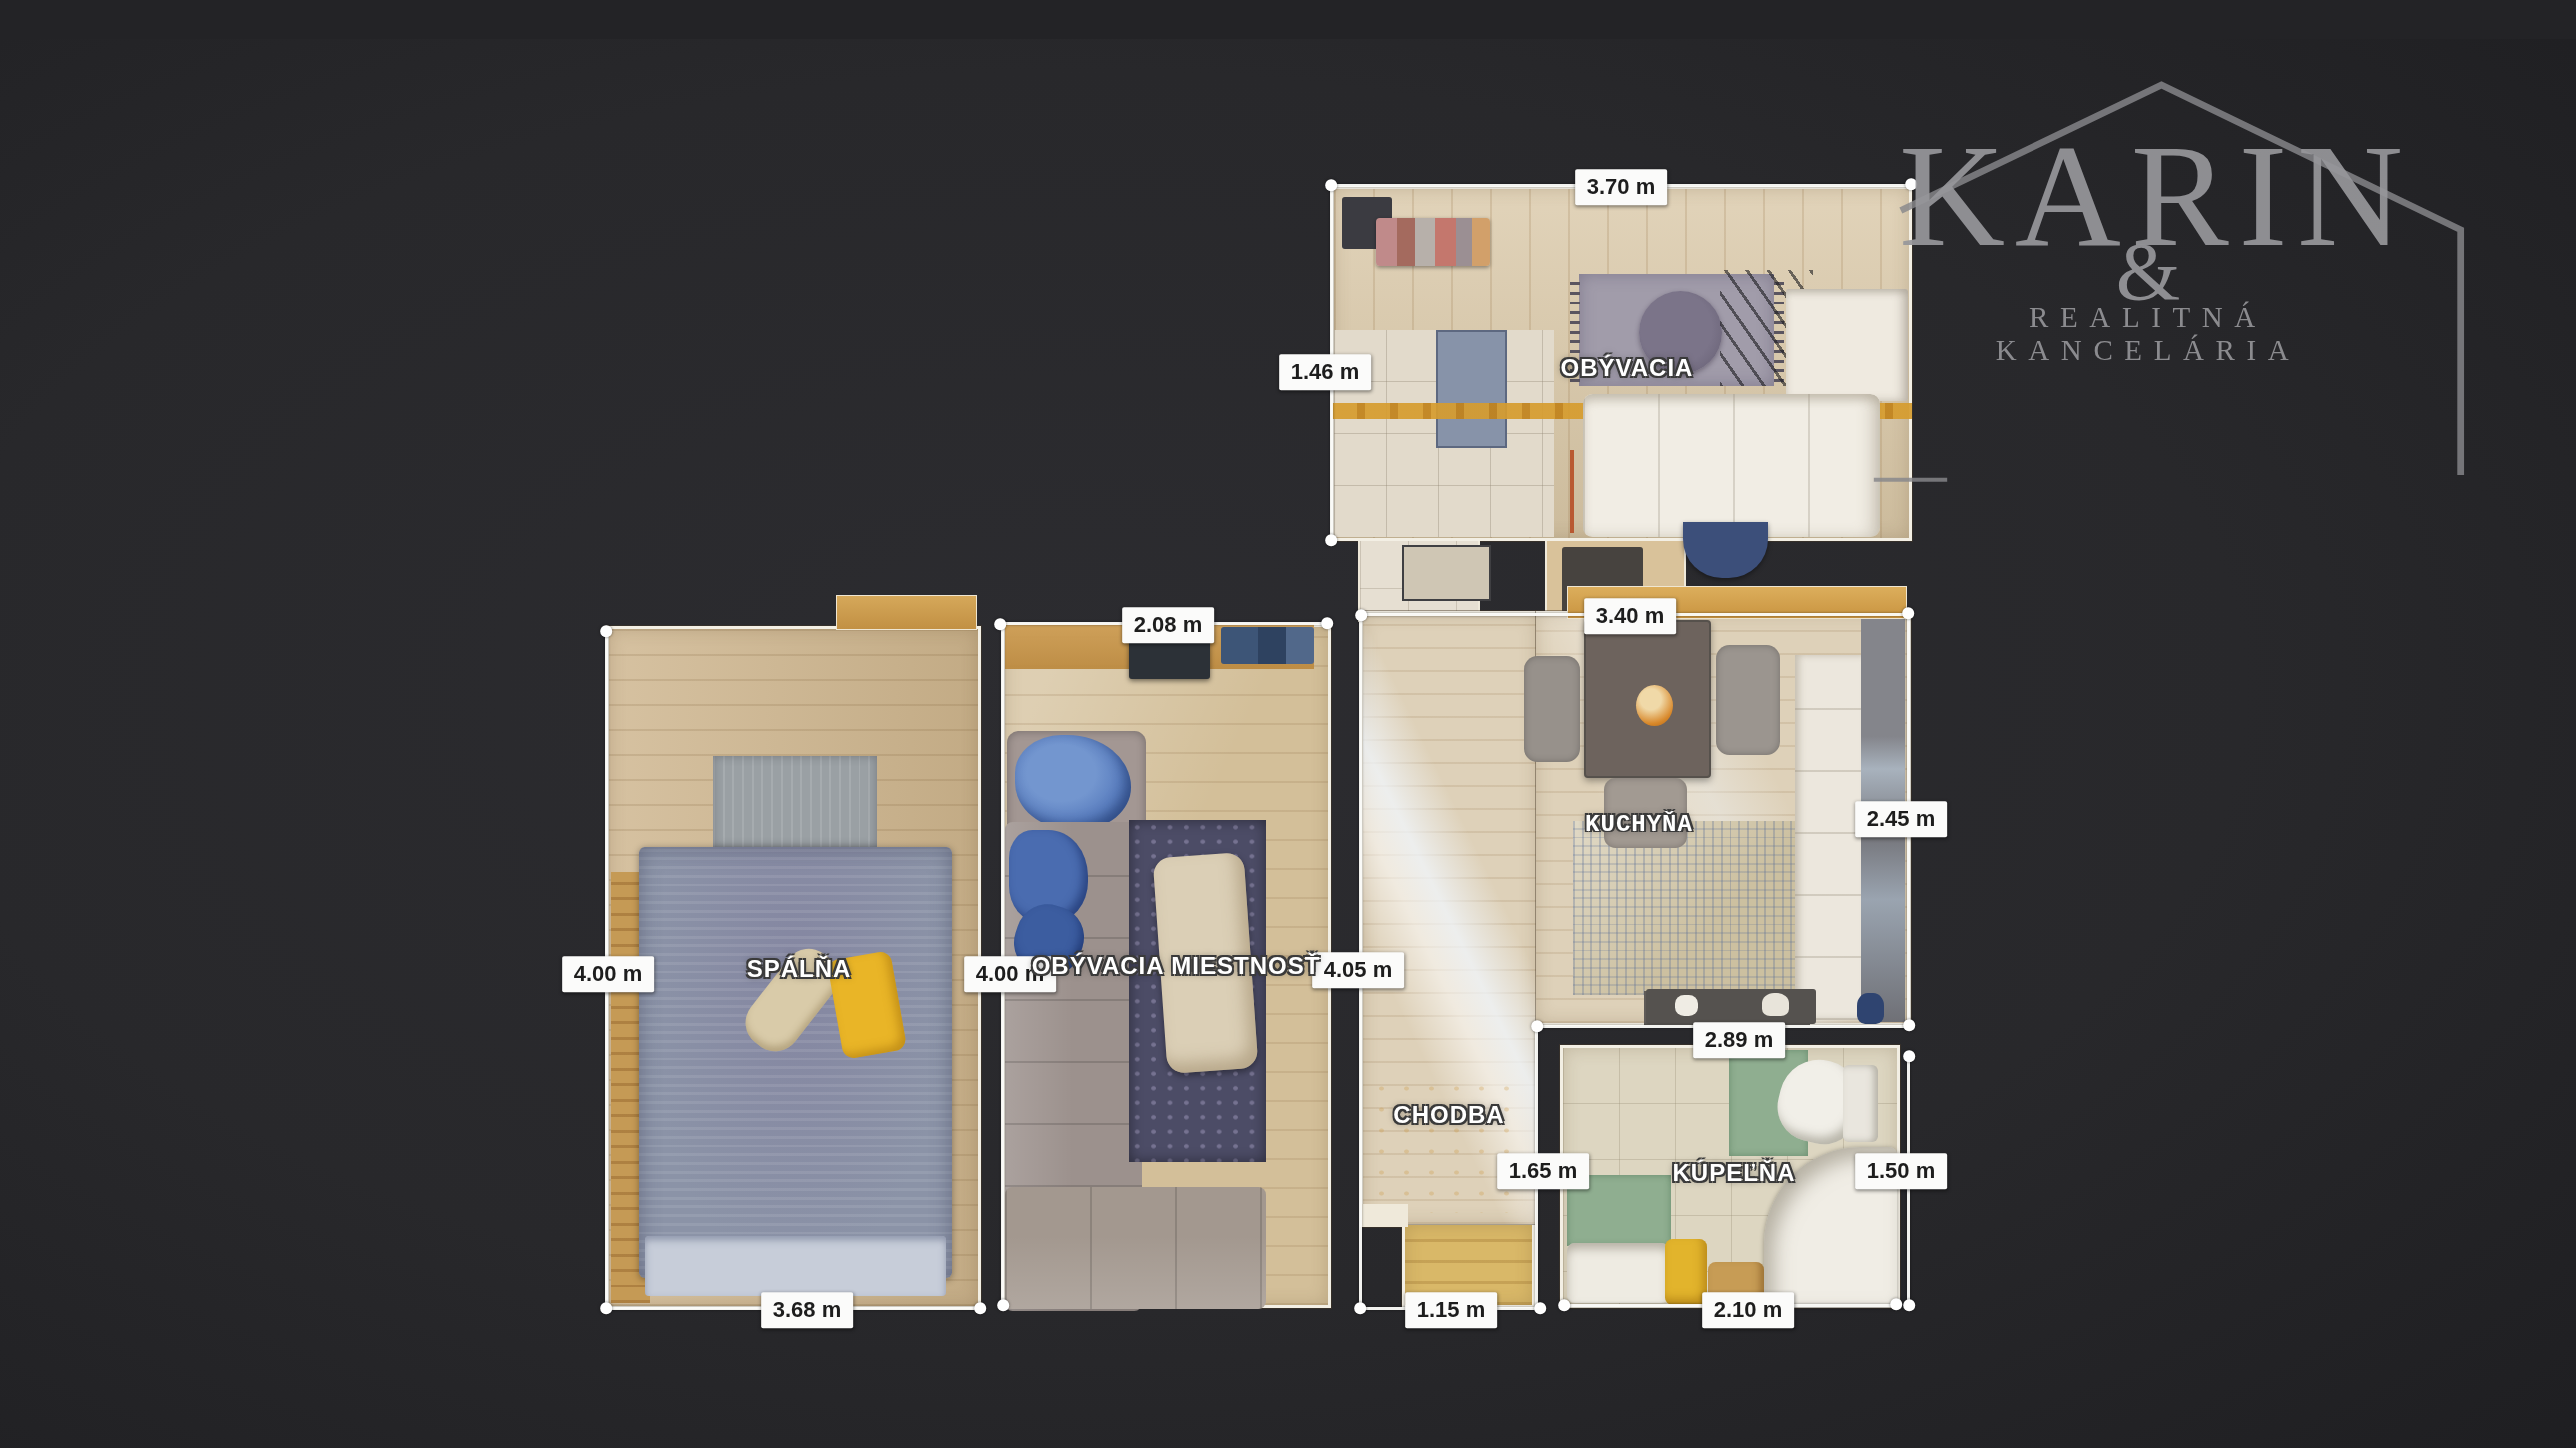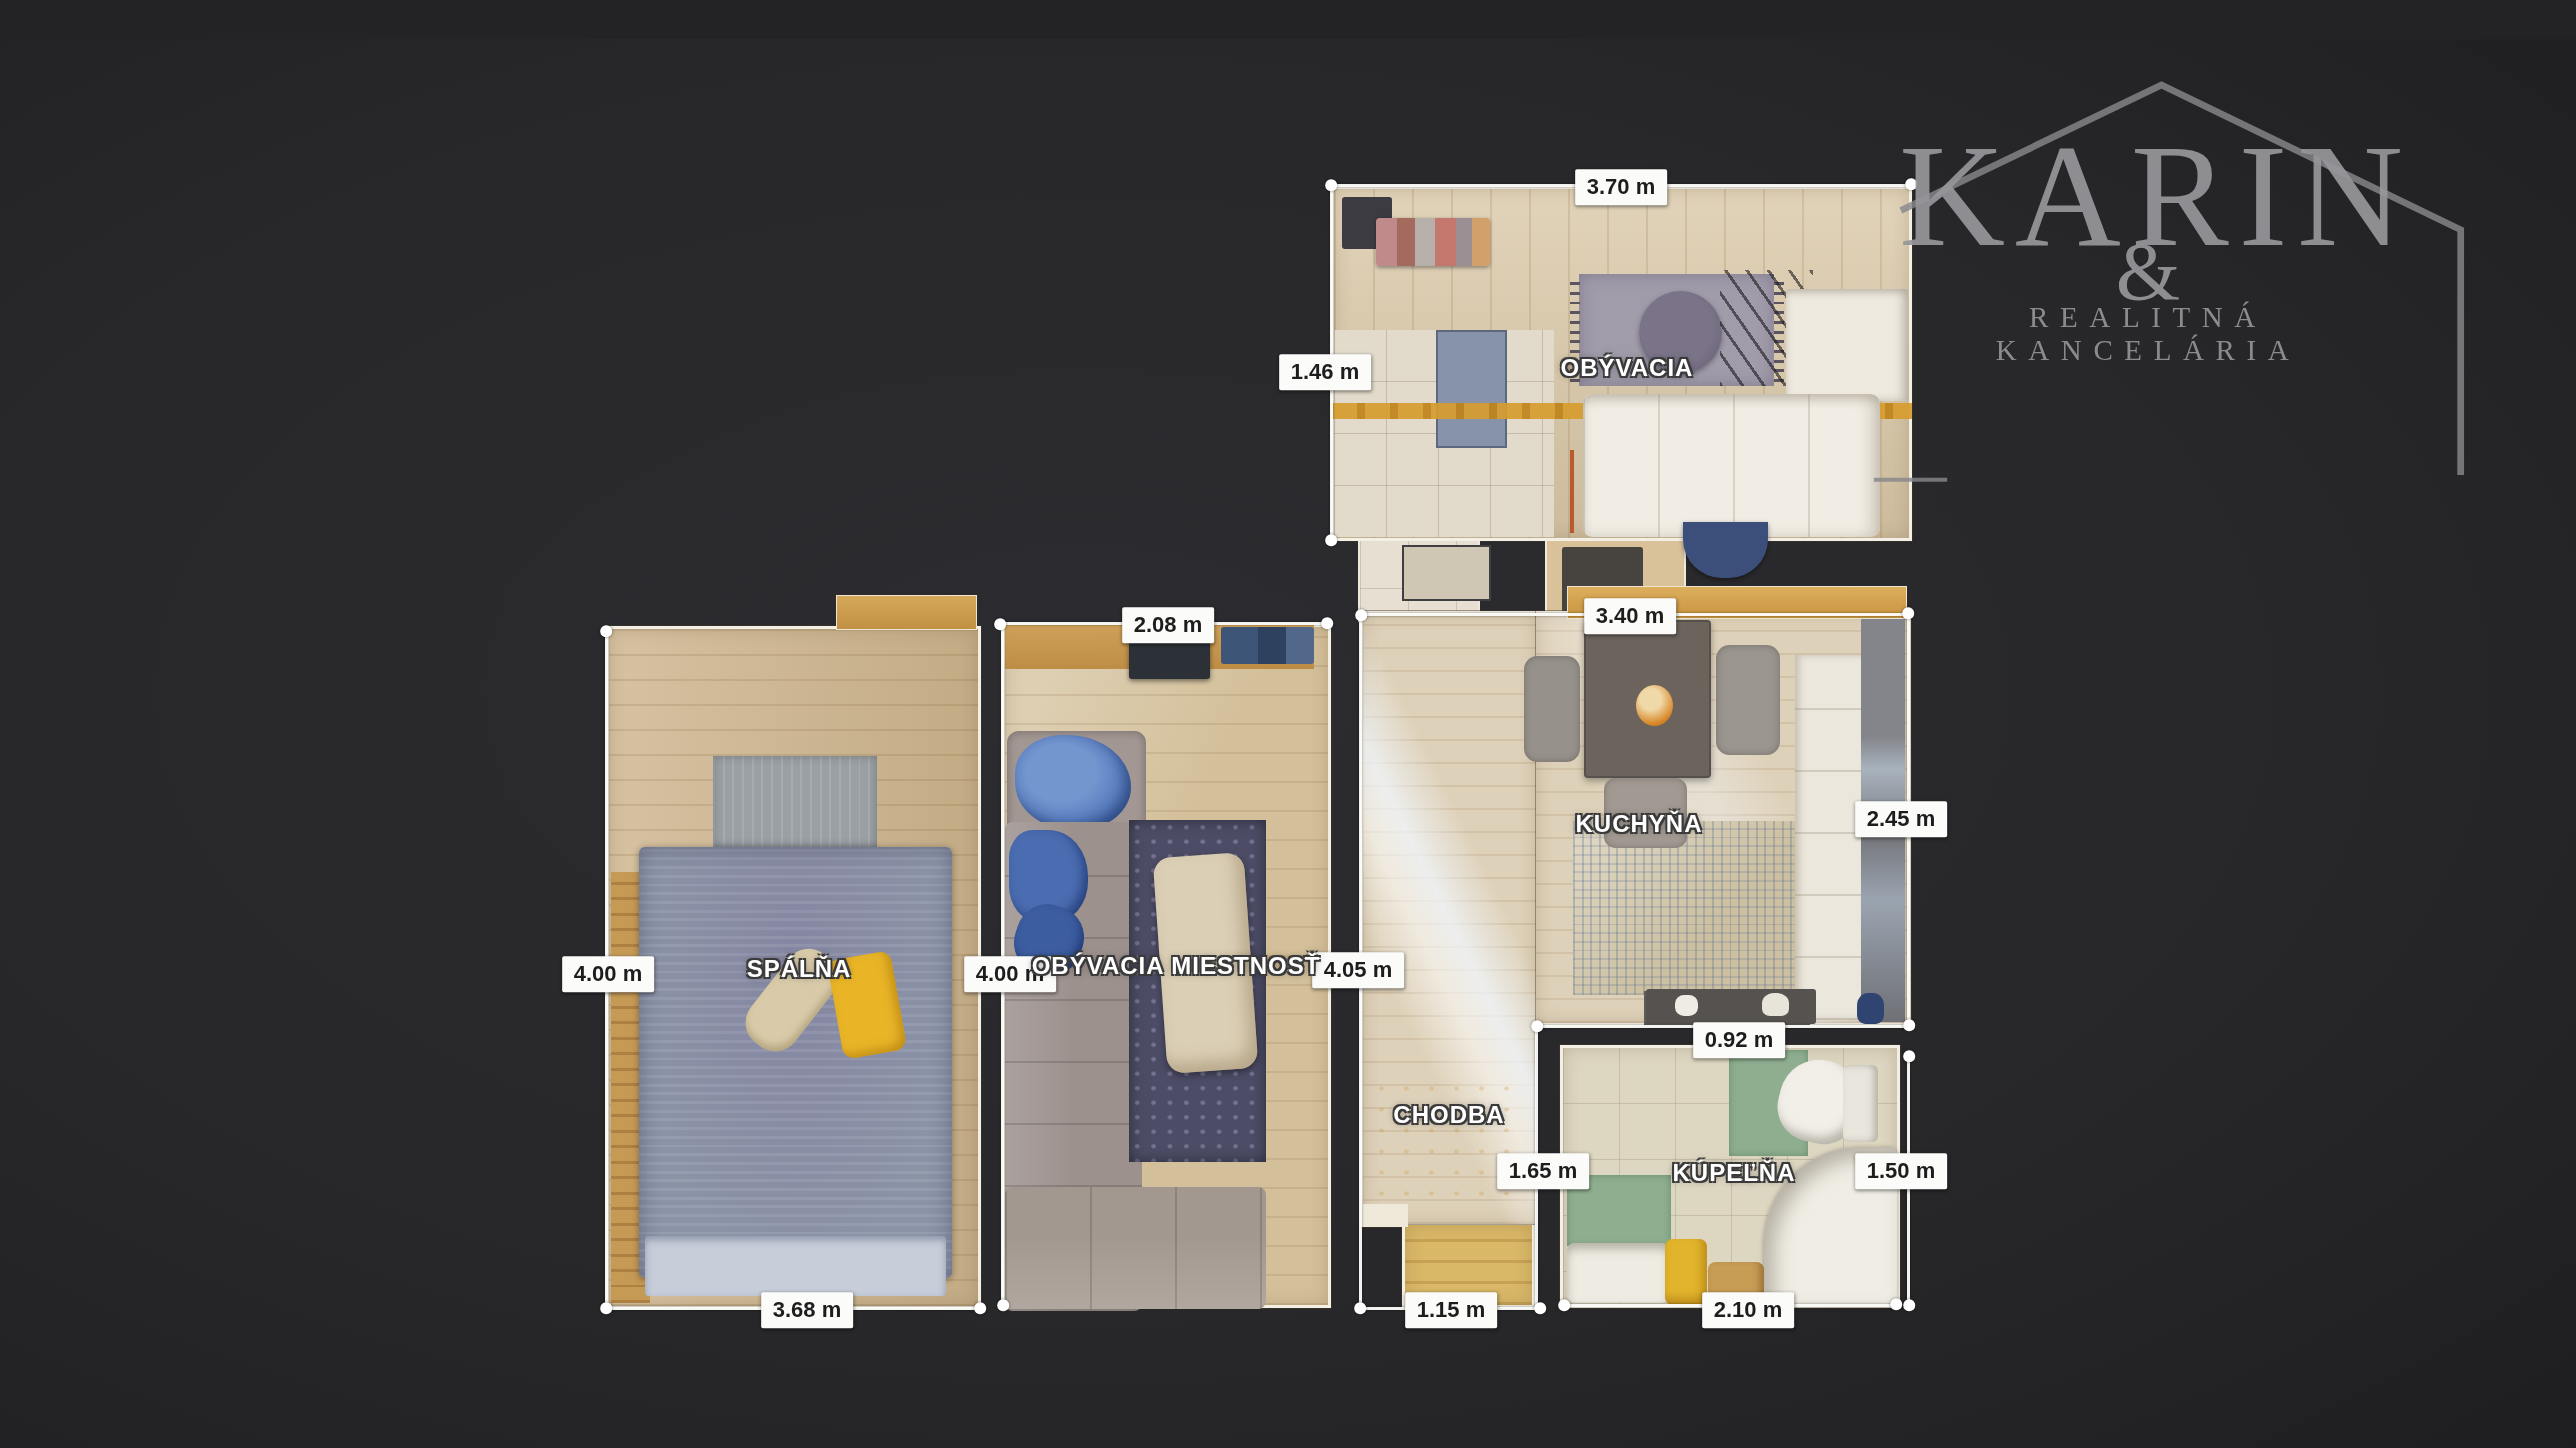--- a/index.html
+++ b/index.html
@@ -243,29 +243,29 @@
   <div class="mdot" style="left:1896px;top:1265px;"></div>
 
   <div class="chip" style="left:1621px;top:148px;">3.70 m</div>
   <div class="chip" style="left:1325px;top:333px;">1.46 m</div>
   <div class="chip" style="left:1168px;top:586px;">2.08 m</div>
   <div class="chip" style="left:1630px;top:577px;">3.40 m</div>
   <div class="chip" style="left:1901px;top:780px;">2.45 m</div>
   <div class="chip" style="left:608px;top:935px;">4.00 m</div>
   <div class="chip" style="left:1010px;top:935px;">4.00 m</div>
   <div class="chip" style="left:1358px;top:931px;">4.05 m</div>
-  <div class="chip" style="left:1739px;top:1001px;">0.92 m</div>
+  <div class="chip" style="left:1739px;top:1001px;">2.89 m</div>
   <div class="chip" style="left:1543px;top:1132px;">1.65 m</div>
   <div class="chip" style="left:1901px;top:1132px;">1.50 m</div>
   <div class="chip" style="left:807px;top:1271px;">3.68 m</div>
   <div class="chip" style="left:1451px;top:1271px;">1.15 m</div>
   <div class="chip" style="left:1748px;top:1271px;">2.10 m</div>
 
   <div class="rname" style="left:1627px;top:329px;">OBÝVACIA</div>
-  <div class="rname" style="left:1639px;top:785px;">KUCHYŇA</div>
+  <div class="rname" style="left:1639px;top:785px;font-family:Liberation Mono, monospace;">KUCHYŇA</div>
   <div class="rname" style="left:799px;top:930px;">SPÁLŇA</div>
   <div class="rname" style="left:1176px;top:927px;">OBÝVACIA MIESTNOSŤ</div>
   <div class="rname" style="left:1449px;top:1076px;">CHODBA</div>
   <div class="rname" style="left:1734px;top:1134px;">KÚPEĽŇA</div>
 
   <div class="logo">
     <svg width="734" height="444" viewBox="0 0 760 460">
       <polyline points="68,158 338,28 648,178 648,432" fill="none" stroke="#87878b" stroke-width="7" opacity="0.82"></polyline>
       <line x1="40" y1="437" x2="116" y2="437" stroke="#87878b" stroke-width="4" opacity="0.82"></line>
     </svg>

